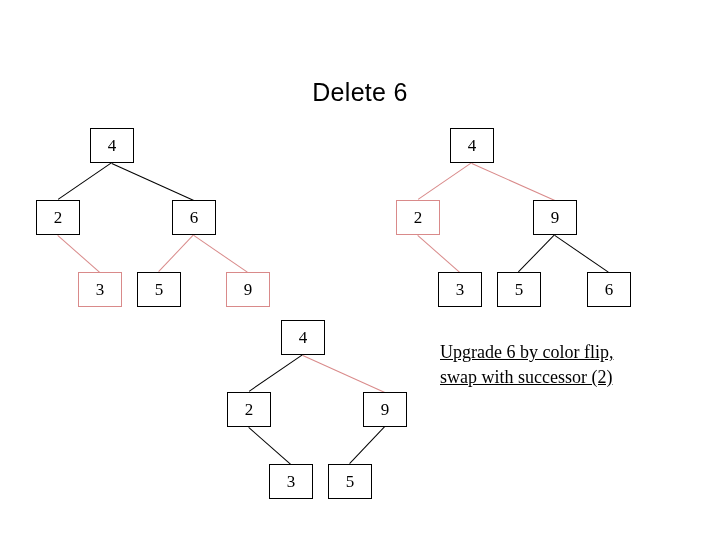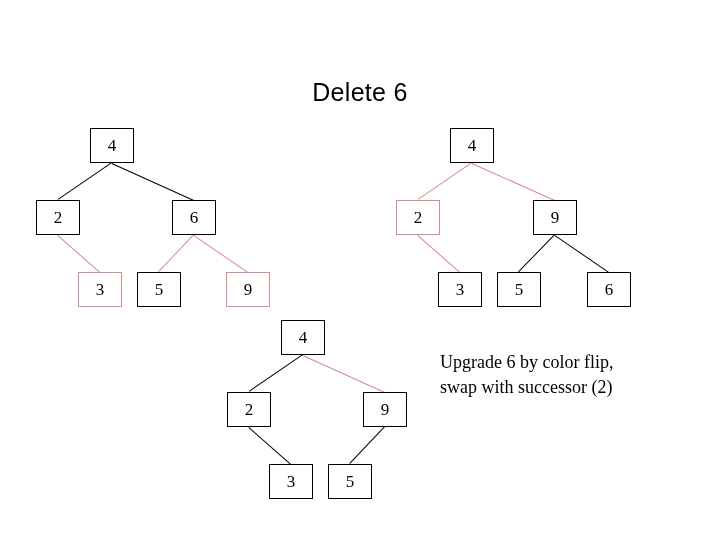--- a/index.html
+++ b/index.html
@@ -102,18 +102,18 @@
         <div class="edge" style="left: 249px; top: 427px; width: 55.9732px; transform: rotate(41.3785deg);"></div>
         <div class="edge" style="left: 385px; top: 427px; width: 50.9313px; transform: rotate(133.409deg);"></div>
         <div class="node" style="left: 281px; top: 320px;">4</div>
         <div class="node" style="left: 227px; top: 392px;">2</div>
         <div class="node" style="left: 363px; top: 392px;">9</div>
         <div class="node" style="left: 269px; top: 464px;">3</div>
         <div class="node" style="left: 328px; top: 464px;">5</div>
       </div>
     </div>
 
-  <div class="caption" style="left:440px; top:350px;">
+  <div class="caption" style="left:440px; top:340px;text-decoration:underline;">
     <div>Upgrade 6 by color flip,</div>
     <div>swap with successor (2)</div>
   </div>
 
 </div>
 
 </body></html>

